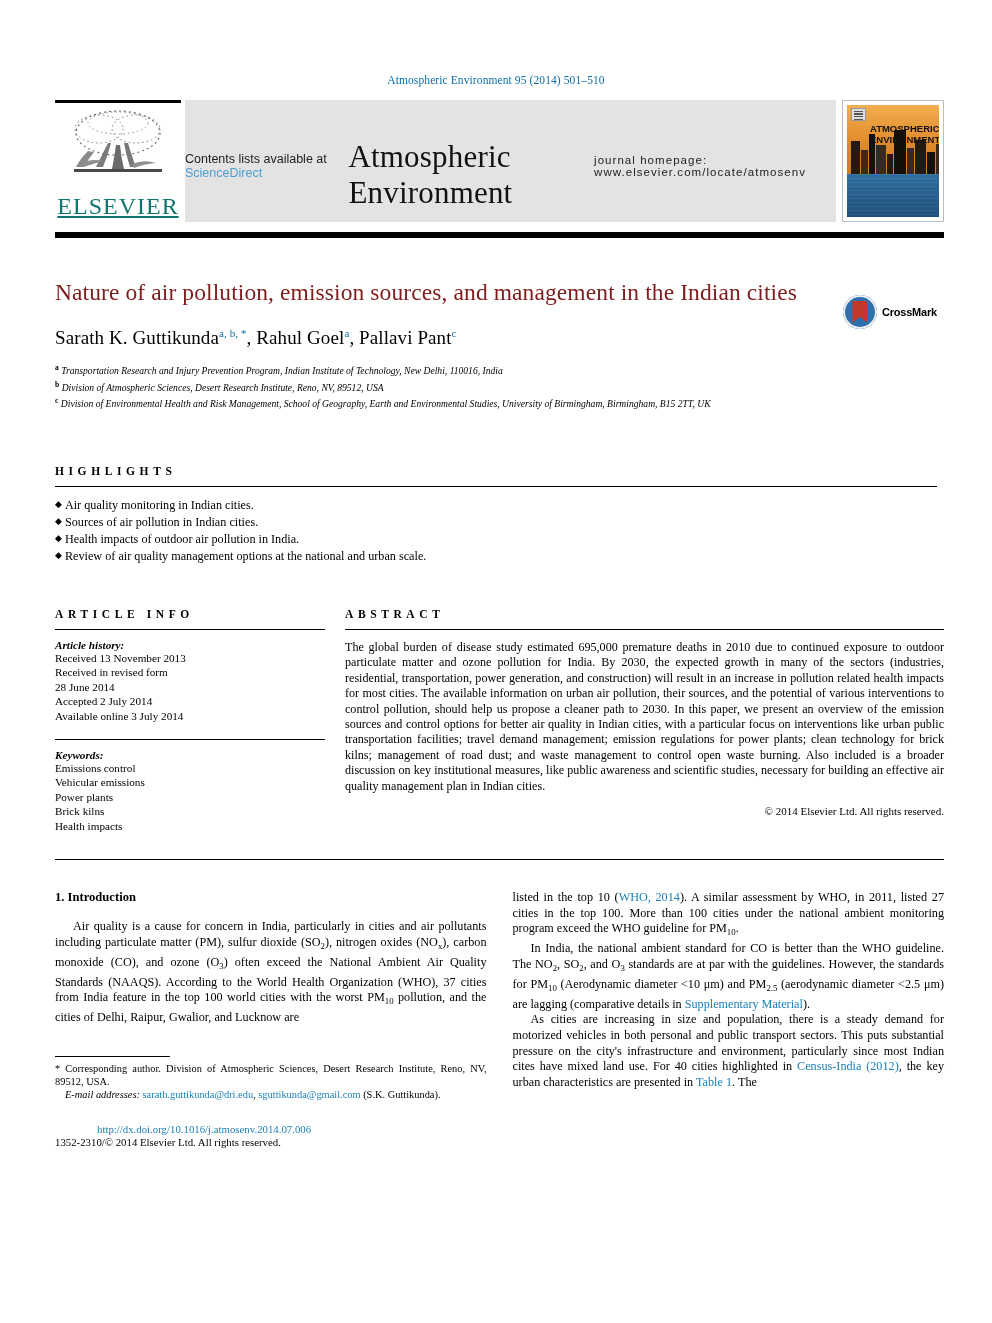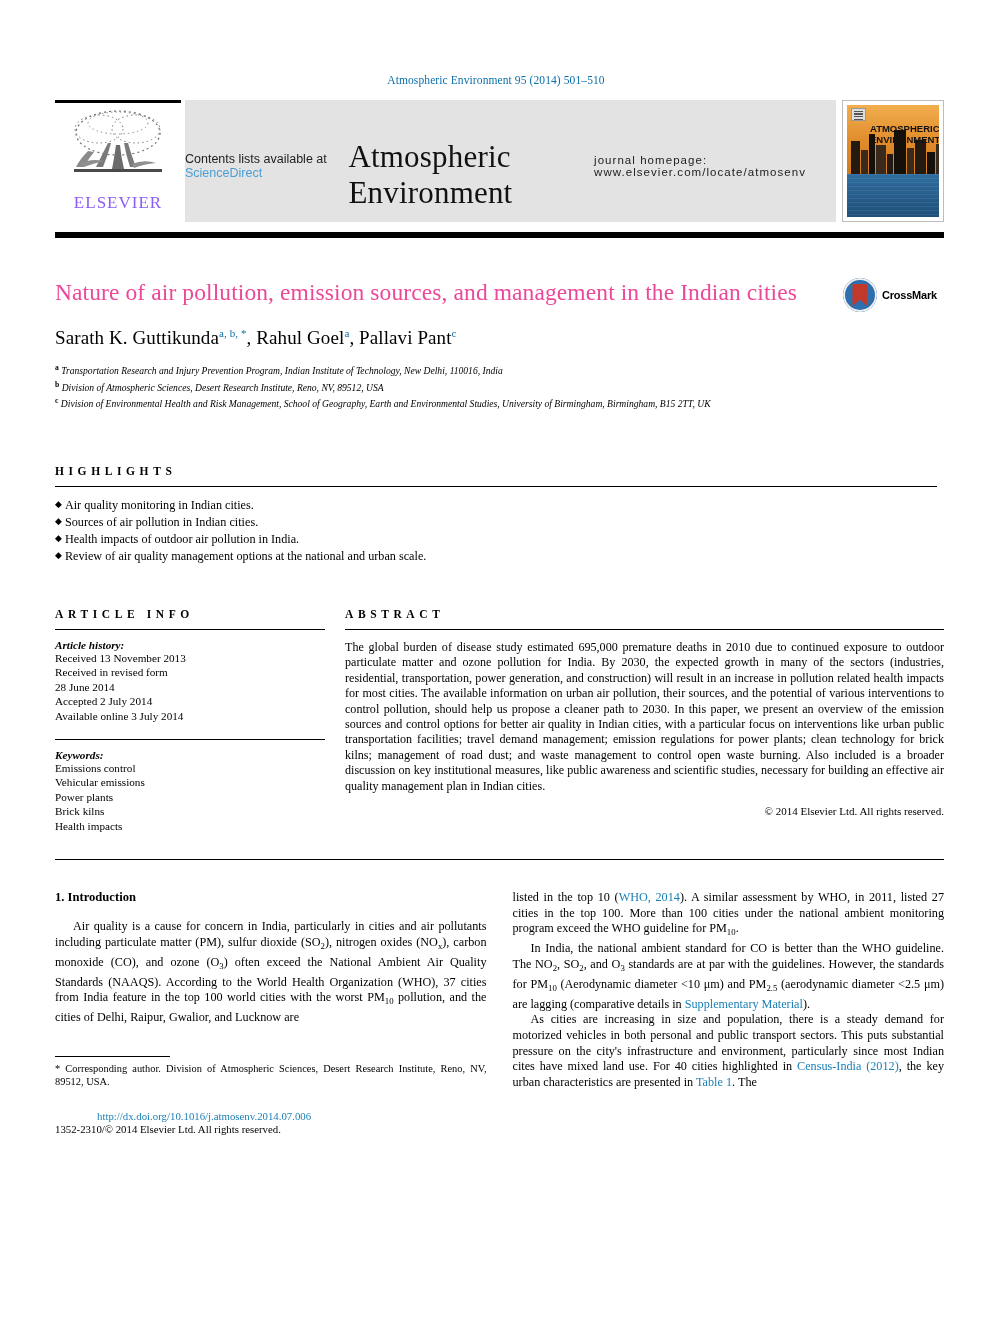--- a/index.html
+++ b/index.html
@@ -33,24 +33,25 @@
   .elsevier-logo {
     width: 126px;
     flex:0 0 126px;
     display:flex; flex-direction:column;
     align-items:center; justify-content:flex-start;
   }
   .elsevier-logo .toprule { width:100%; height:3px; background:#000; }
   .tree-wrap { margin-top:4px; }
   .elsevier-word {
     font-family:"Liberation Serif", serif;
-    color:#8b5cf6;
-    font-size:17px;
+    color:#0f766e;
+    font-size:24px;
     letter-spacing:1px;
     margin-top:-2px;
+    text-decoration:underline;
   }
   .masthead-center {
     flex:1 1 auto;
     background:#e3e3e3;
     margin-left:4px; margin-right:6px;
     display:flex; flex-direction:row;
     align-items:center; justify-content:flex-start;
     padding-top:10px;
   }
   .contents-line { font-family:"Liberation Sans", sans-serif; font-size:12.5px; color:#222; }
@@ -101,30 +102,30 @@
   .bldg.d { background:#15100a; }
   .refl { position:absolute; bottom:0; height:38%; left:0; right:0; z-index:4;
           background:repeating-linear-gradient(to bottom, rgba(255,255,255,.07) 0 1px, transparent 1px 4px); }
 
   .thick-rule { height:6px; background:#000; margin: 10px 48px 0 55px; }
 
   
   .title-block { margin: 40px 55px 0 55px; position:relative; }
   .art-title {
     font-size:23.5px; line-height:29px; font-weight:normal;
-    max-width:760px; color:#ec4899; letter-spacing:.1px;
+    max-width:760px; color:#7f1d1d; letter-spacing:.1px;
   }
   .authors { font-size:19px; margin-top:20px; letter-spacing:.1px; }
   .authors sup { font-size:11px; color:#0b6ea8; vertical-align:super;text-align:center; }
   .affils { margin-top:12px; font-size:9.6px; line-height:13px; font-style:italic; }
   .affils sup { font-style:normal; font-weight:bold; font-size:7.6px; vertical-align:super; }
 
   
   .crossmark {
-    position:absolute; right:0; top:0;
+    position:absolute; right:0; top:17px;
     display:flex; align-items:center; gap:5px;
   }
   .cm-circle {
     width:34px; height:34px; border-radius:50%;
     background:#2e6fb0; position:relative; overflow:hidden;
     display:flex; align-items:center; justify-content:center;
   }
   .cm-circle::after {
     content:""; position:absolute; left:50%; top:50%;
     width:34px;height:34px; transform:translate(-50%,-50%);
@@ -325,20 +326,25 @@
     <div class="bcol">
       <div class="h1">1. Introduction</div>
       <div class="para">
         <span>Air quality is a cause for concern in India, particularly in cities and air pollutants including particulate matter (PM), sulfur dioxide (SO</span><sub>2</sub><span>), nitrogen oxides (NO</span><sub>x</sub><span>), carbon monoxide (CO), and ozone (O</span><sub>3</sub><span>) often exceed the National Ambient Air Quality Standards (NAAQS). According to the World Health Organization (WHO), 37 cities from India feature in the top 100 world cities with the worst PM</span><sub>10</sub><span> pollution, and the cities of Delhi, Raipur, Gwalior, and Lucknow are</span>
       </div>
 
       <div class="foot-rule"></div>
       <div class="footnote">
         <span>*</span><span> Corresponding author. Division of Atmospheric Sciences, Desert Research Institute, Reno, NV, 89512, USA.</span>
       </div>
+      <div class="footnote" style="text-indent:10px;">
+        <i>E-mail addresses:</i>
+        <span class="link">sarath.guttikunda@dri.edu</span><span>, </span><span class="link">sguttikunda@gmail.com</span>
+        <span>(S.K. Guttikunda).</span>
+      </div>
 
       <div class="doi">http://dx.doi.org/10.1016/j.atmosenv.2014.07.006</div>
       <div class="issn">1352-2310/© 2014 Elsevier Ltd. All rights reserved.</div>
     </div>
 
     <div class="bcol">
       <div class="para" style="text-indent:0;">
         <span>listed in the top 10 (</span><span class="link">WHO, 2014</span><span>). A similar assessment by WHO, in 2011, listed 27 cities in the top 100. More than 100 cities under the national ambient monitoring program exceed the WHO guideline for PM</span><sub>10</sub><span>.</span>
       </div>
       <div class="para">

